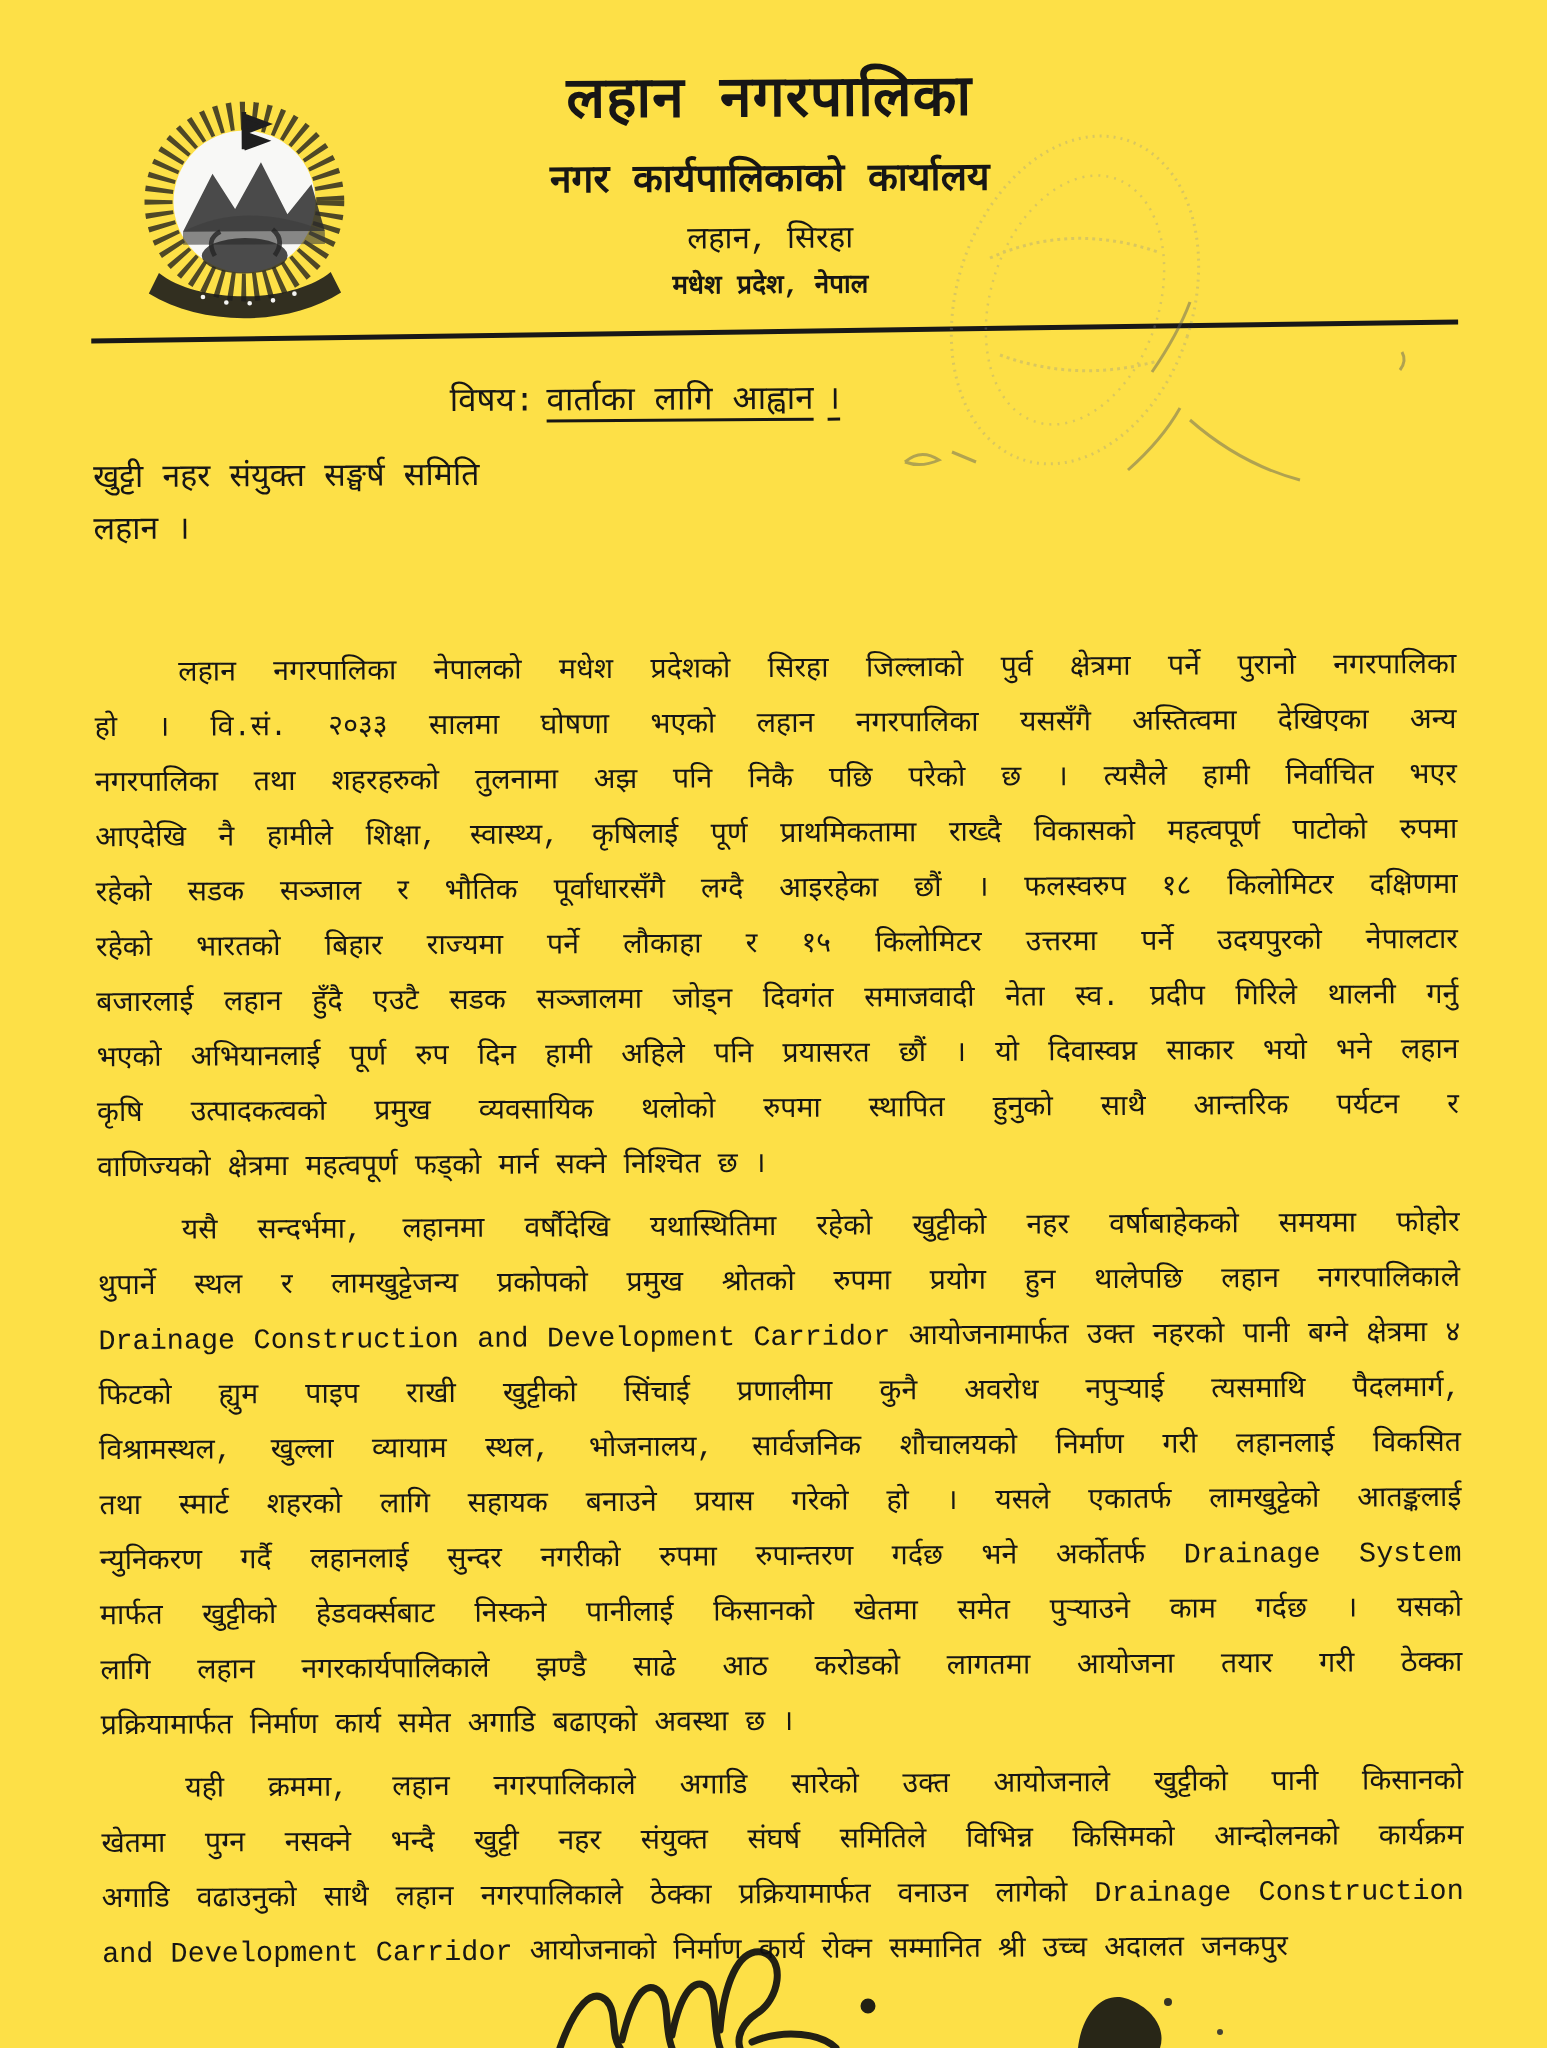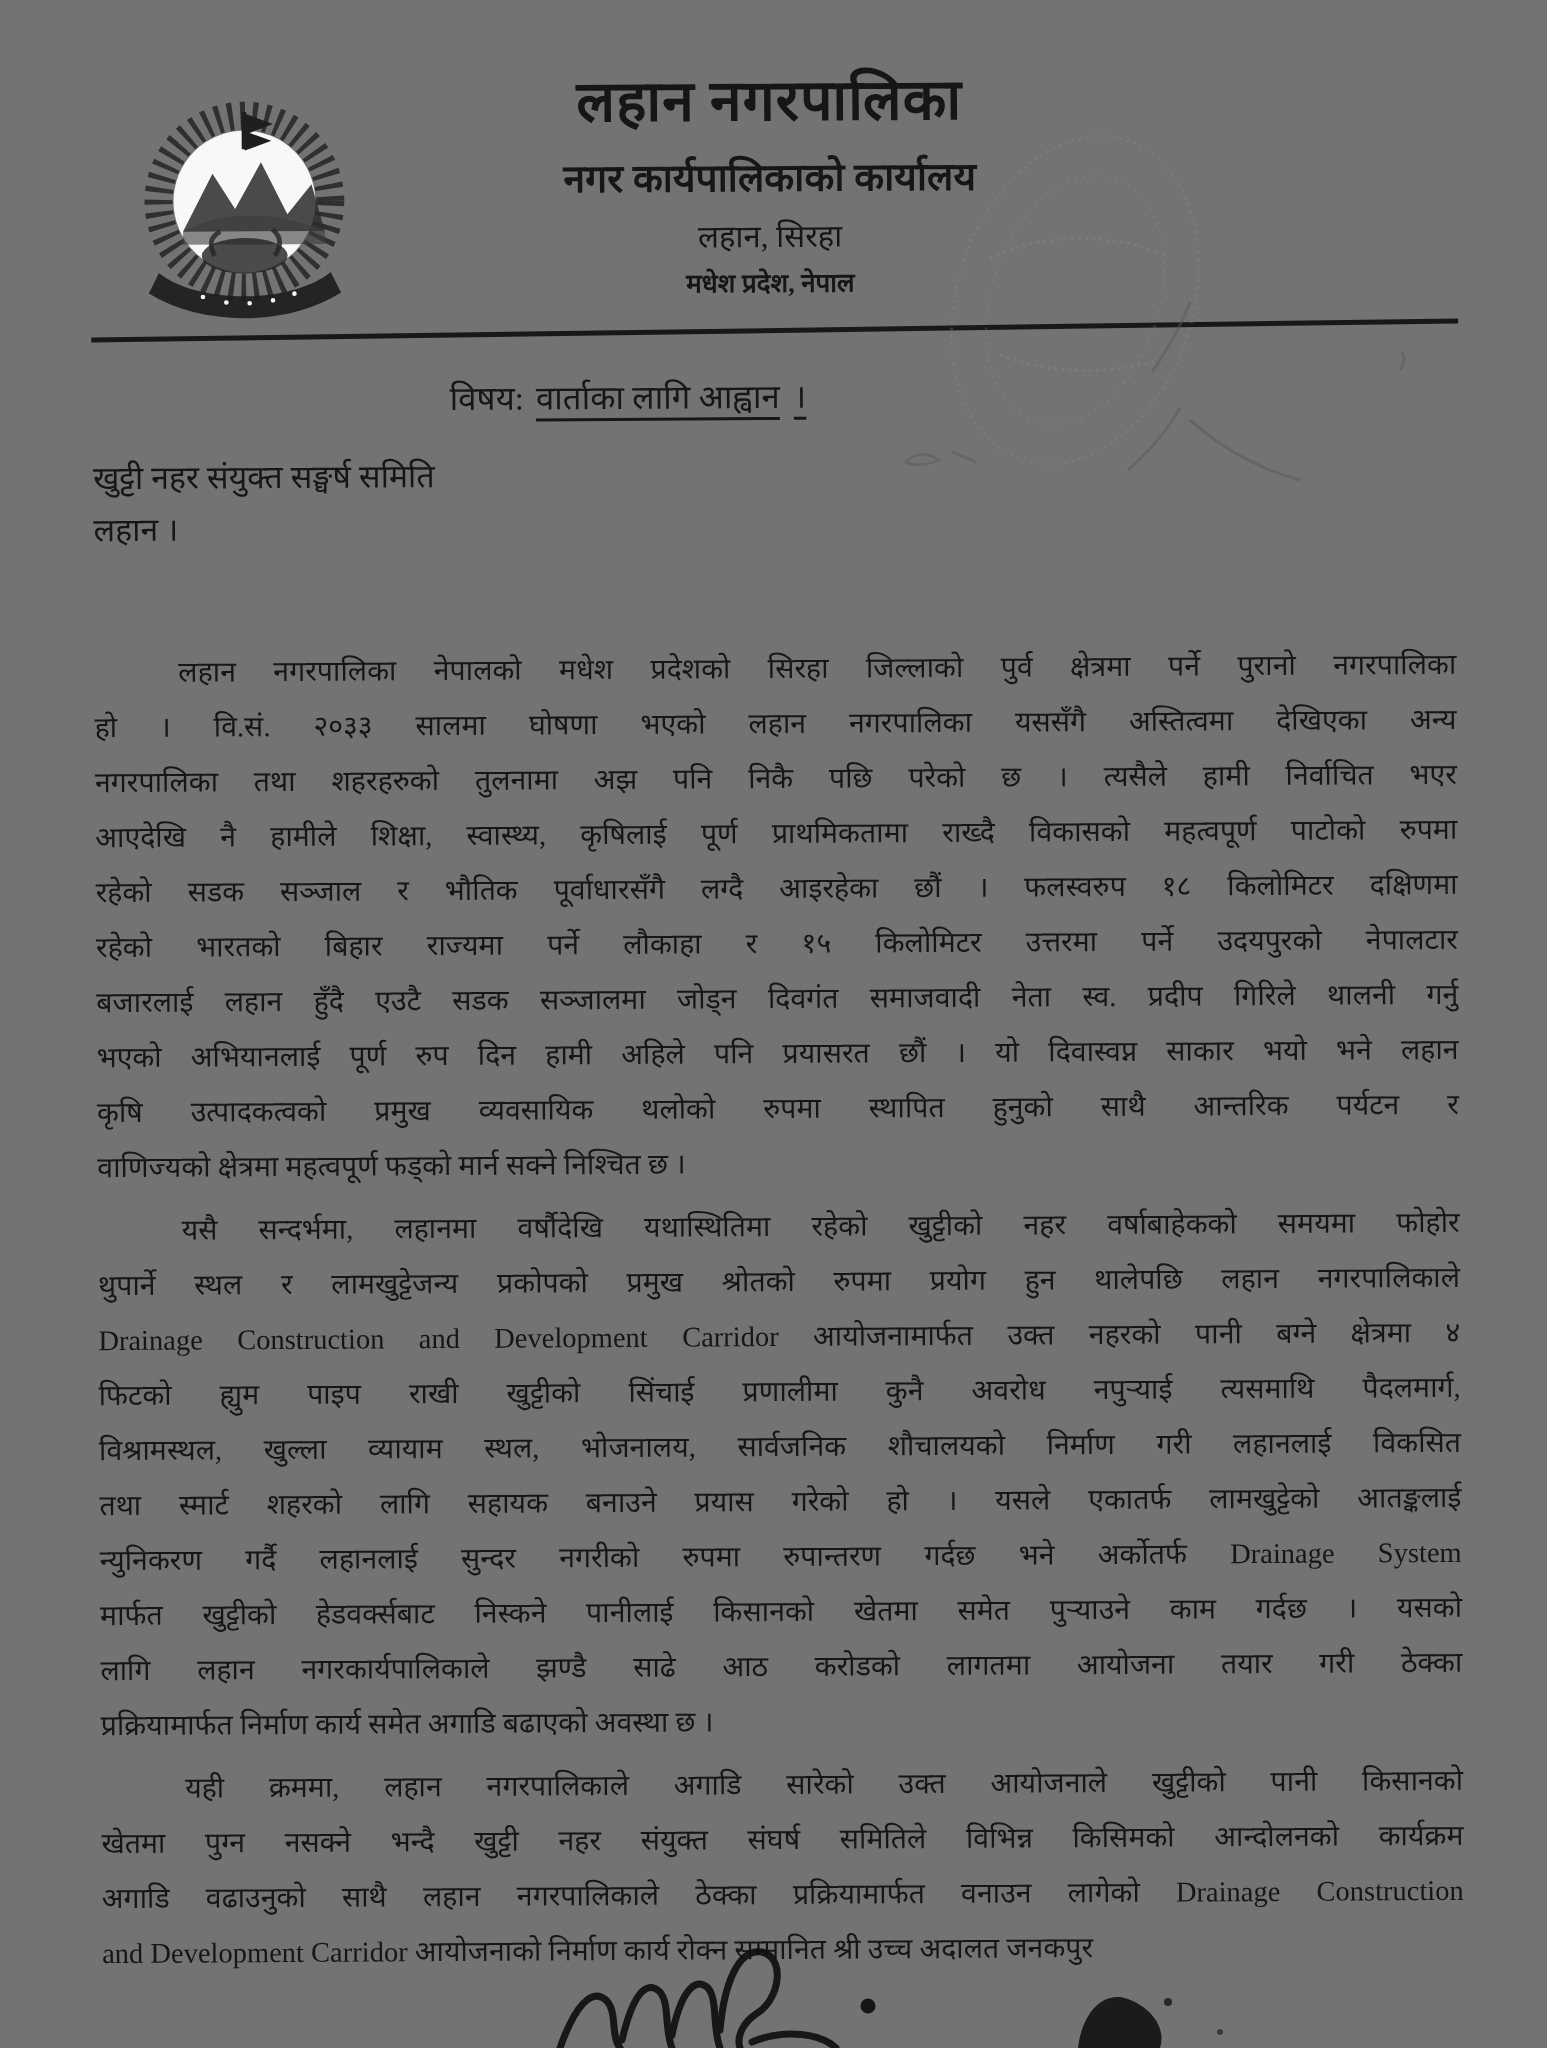--- a/index.html
+++ b/index.html
@@ -1,21 +1,21 @@
 <!DOCTYPE html>
 <html><head>
 <meta charset="utf-8">
 <style>
   html,body{margin:0;padding:0;background:#e8e8e6;}
   .page{
     position:relative;
     width:1547px;height:2048px;
-    background:#737373;
+    background:#fde047;
     overflow:hidden;
-    font-family:Liberation Serif, serif;
+    font-family:Liberation Mono, monospace;
     color:#171615;
   }
   .scan-tilt{transform:rotate(-0.35deg);transform-origin:50% 40%;}
   
   .header{position:relative;text-align:center;padding-top:70px;}
   .emblem{position:absolute;left:108px;top:74px;width:280px;height:258px;}
   .muni-title{font-size:57px;font-weight:bold;letter-spacing:1px;line-height:1.1;}
   .office-name{font-size:39px;margin-top:16px;font-weight:600;}
   .addr-line{font-size:31px;margin-top:12px;}
   .prov-line{font-size:26px;margin-top:8px;font-weight:600;}

